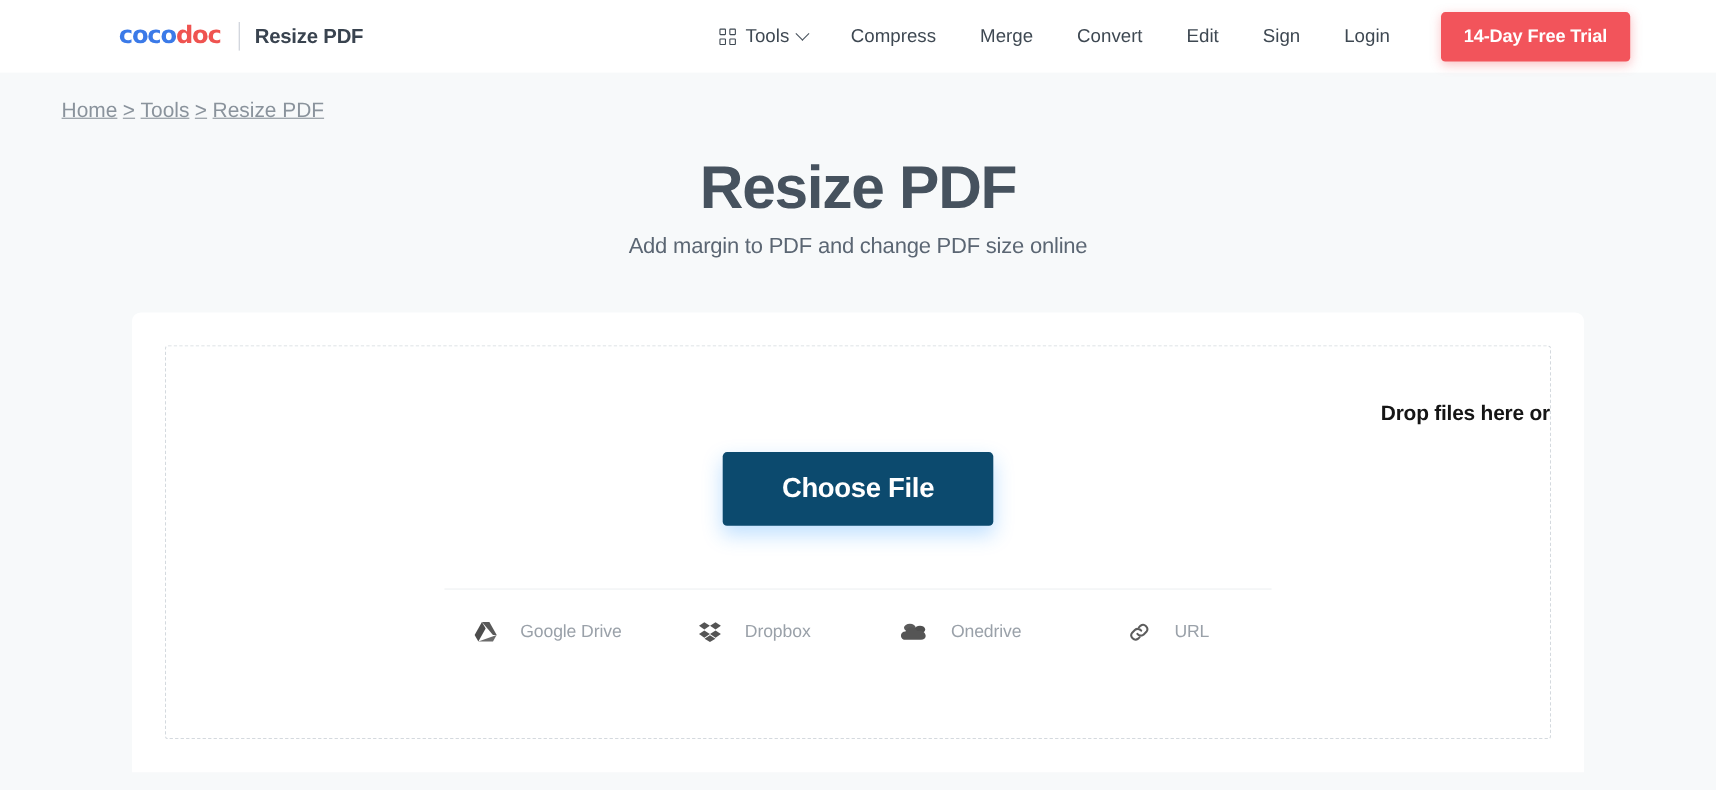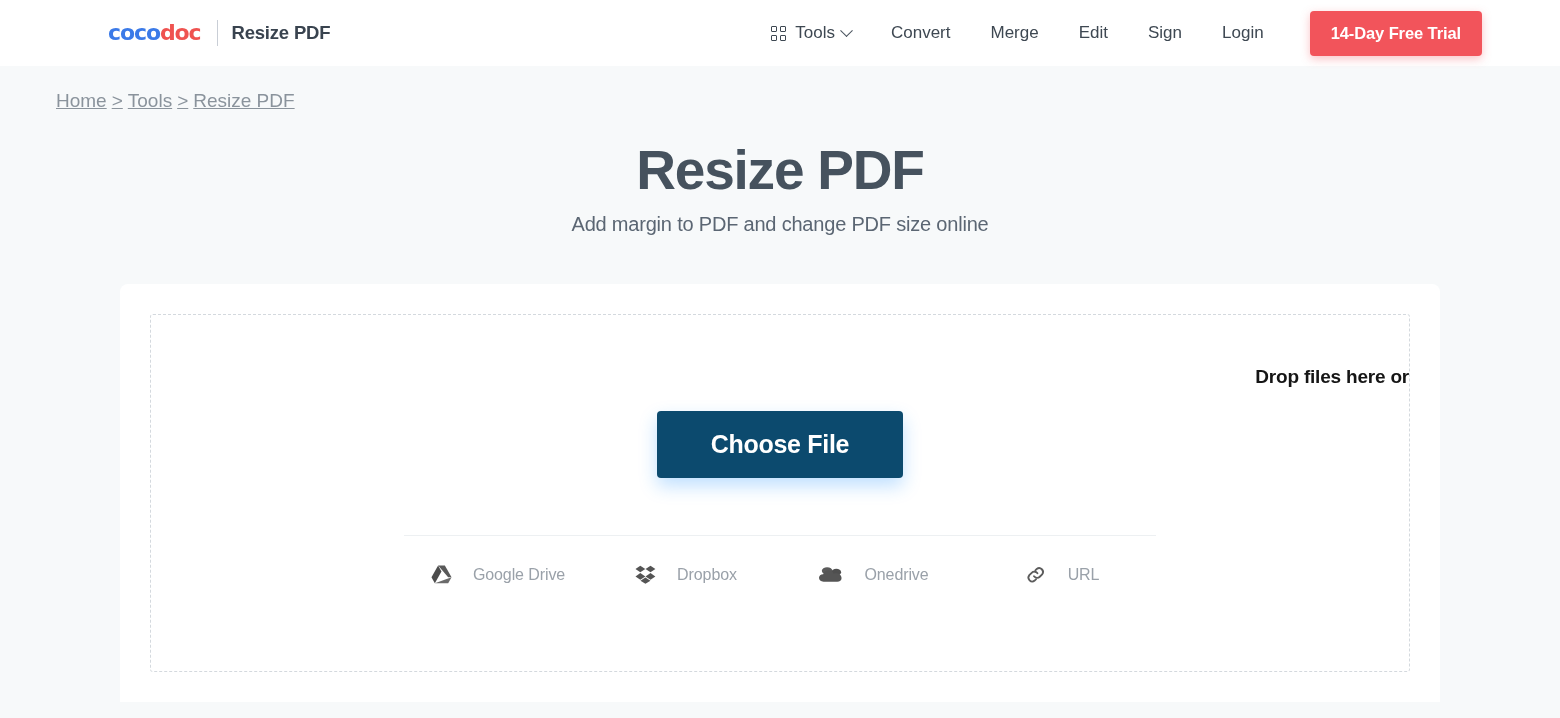--- a/index.html
+++ b/index.html
@@ -239,27 +239,30 @@
       <span class="grid-icon">
           <i></i>
           <i></i>
           <i></i>
           <i></i>
         </span>
       <span>Tools</span>
       <span class="chevron"></span>
     </div>
 
+    <div class="nav-item">
+      <span>Compress</span>
+    </div>
+
+    <div class="nav-item">
+      <span>Merge</span>
+    </div>
 
     <div class="nav-item">
       <span>Convert</span>
-    </div>
-
-    <div class="nav-item">
-      <span>Merge</span>
     </div>
 
     <div class="nav-item">
       <span>Edit</span>
     </div>
 
     <div class="nav-item">
       <span>Sign</span>
     </div>
 

